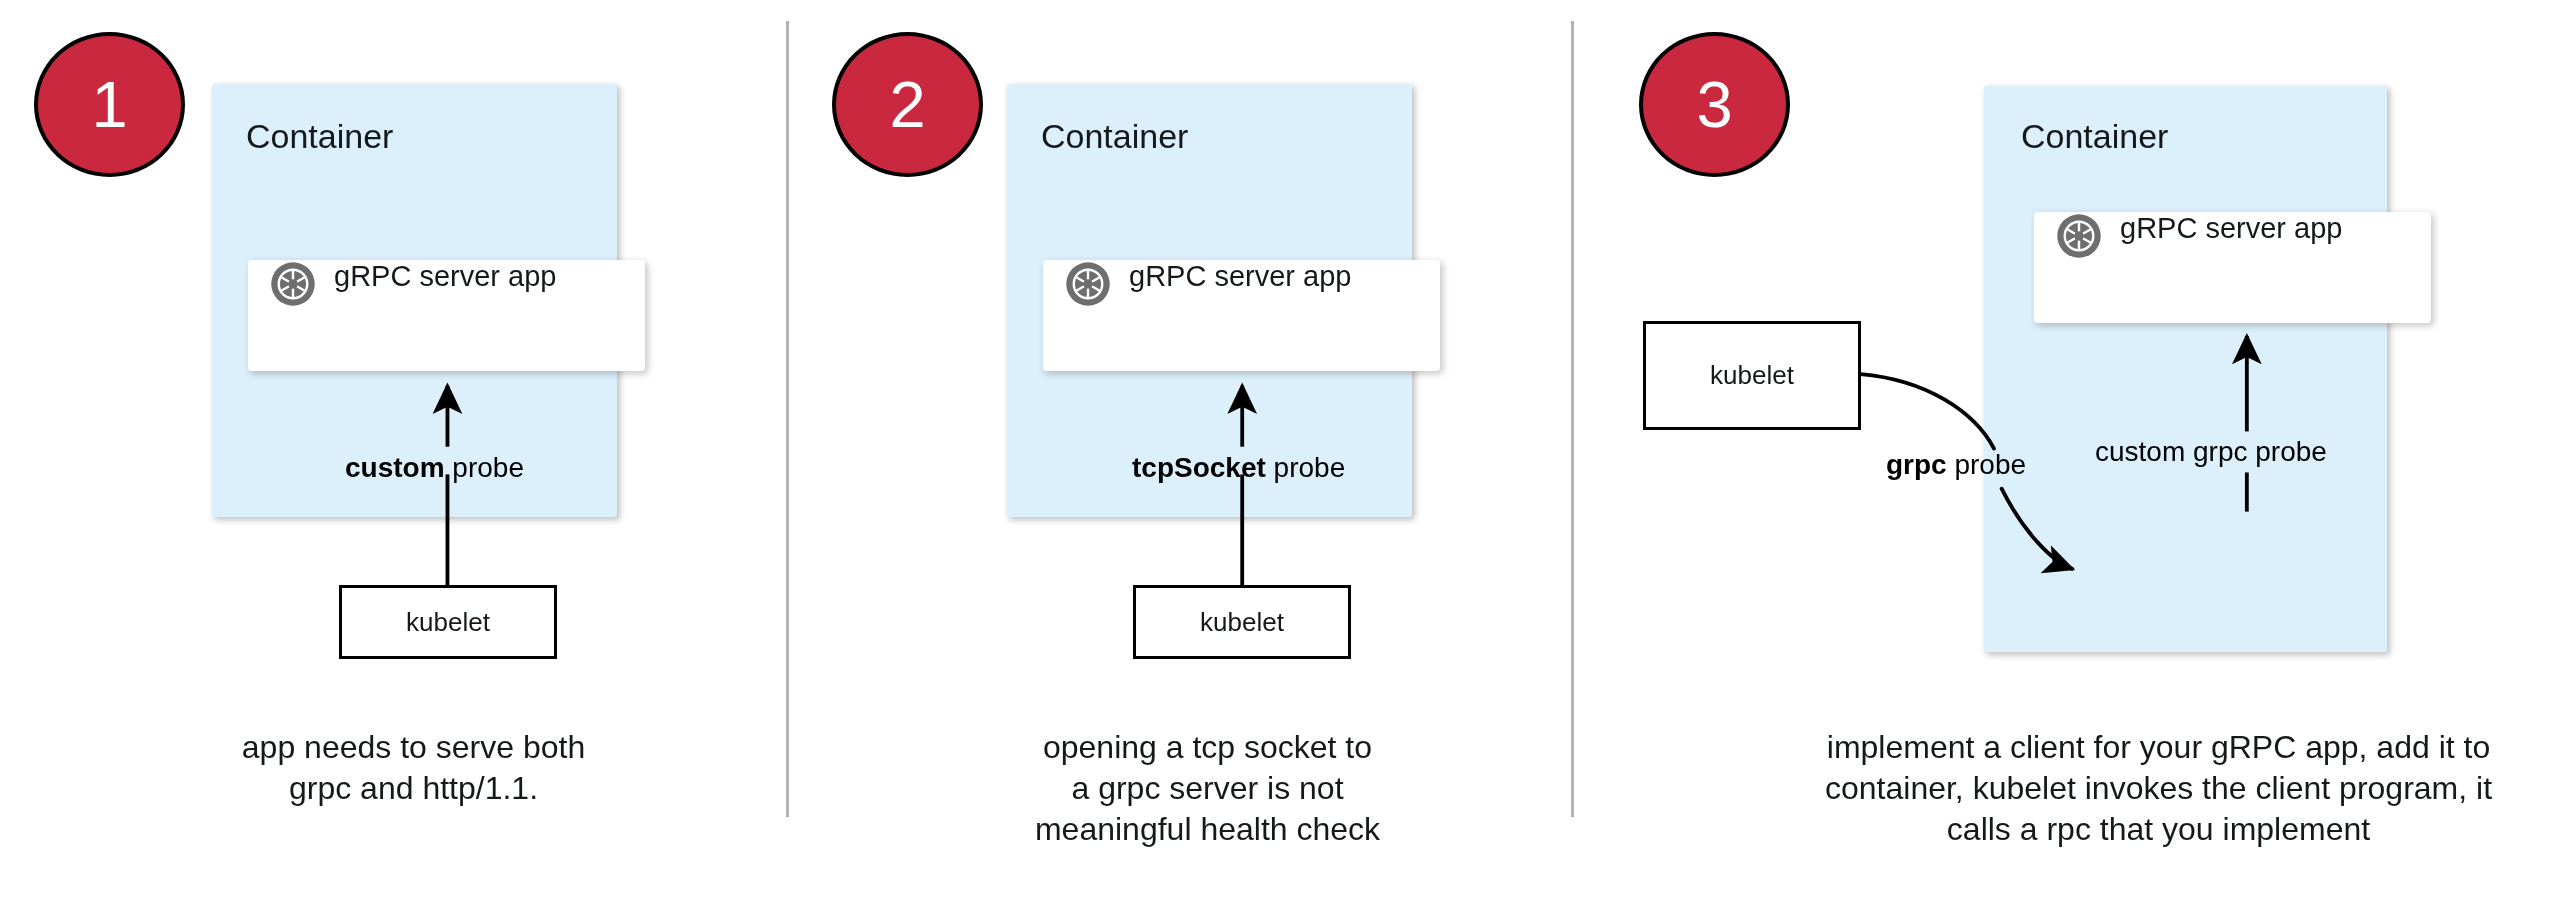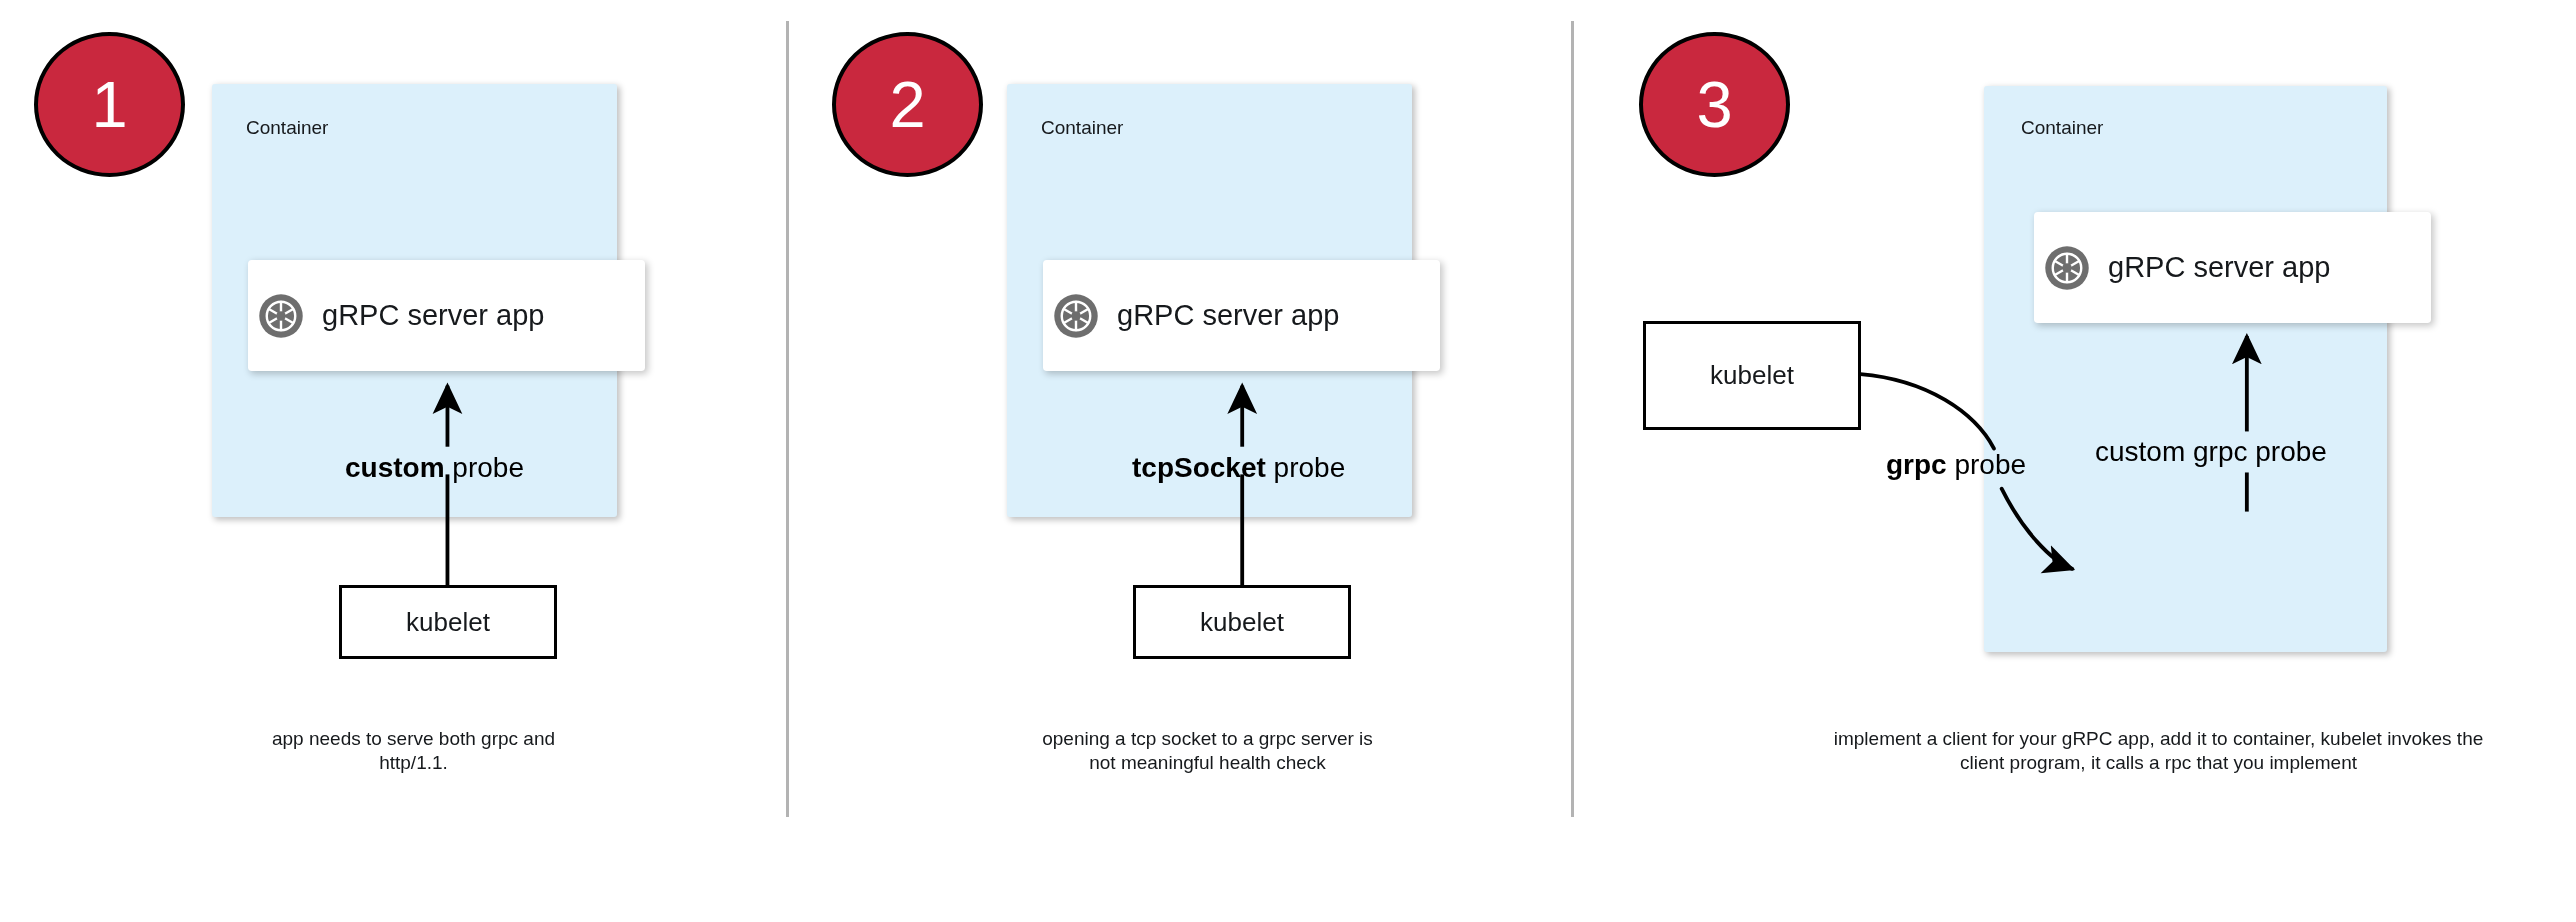--- a/index.html
+++ b/index.html
@@ -46,34 +46,34 @@
   }
   .container-box {
     position: absolute;
     background: #dcf0fb;
     border-radius: 2.9px;
     box-shadow: 2.9px 2.9px 6.7px rgba(0,0,0,0.25);
     box-sizing: border-box;
   }
   .container-label {
     position: absolute;
-    font-size: 19px;
+    font-size: 34px;
     color: #16191c;
     font-family: "Liberation Sans", sans-serif;
     white-space: nowrap;
   }
   .app-card {
     position: absolute;
     background: #ffffff;
     border-radius: 3.8px;
     box-shadow: 2.9px 2.9px 7.6px rgba(0,0,0,0.22);
     box-sizing: border-box;
     display: flex;
-    align-items: center;
-    padding-left: 9px;
+    align-items: flex-start;
+    padding-left: 21px;
   }
   .app-card .grpc-icon {
     flex: 0 0 auto;
     width: 48px;
     height: 48px;
     margin-right: 17px;
   }
   .app-card .app-label {
     font-size: 29px;
     color: #16191c;
@@ -98,21 +98,21 @@
     font-size: 28px;
     color: #000000;
     font-family: "Liberation Sans", sans-serif;
     white-space: nowrap;
     text-align: center;
     line-height: 1.1;
   }
   .edge-label b { font-weight: 700; }
   .caption {
     position: absolute;
-    font-size: 19px;
+    font-size: 32px;
     color: #16191c;
     font-family: "Liberation Sans", sans-serif;
     text-align: center;
     line-height: 1.28;
   }
   .divider {
     position: absolute;
     width: 2.9px;
     background: #b3b3b3;
   }

